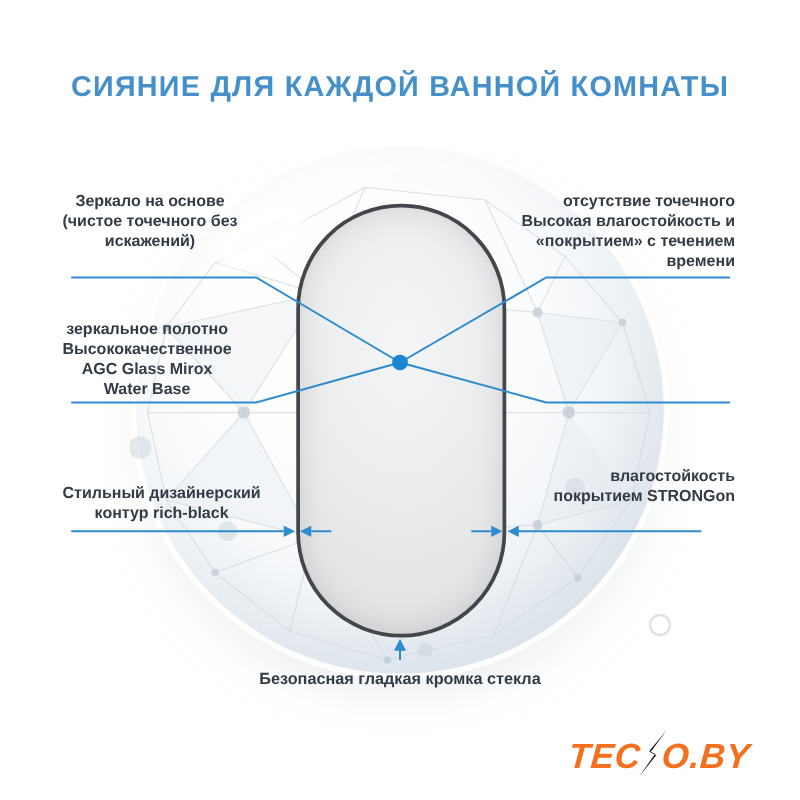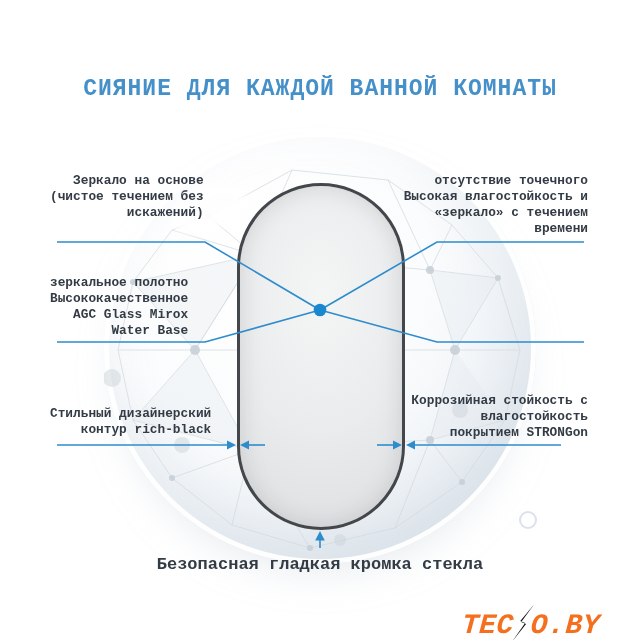--- a/index.html
+++ b/index.html
@@ -1,21 +1,20 @@
 <!DOCTYPE html>
 <html><head>
 <meta charset="utf-8">
 <style>
   * { margin:0; padding:0; box-sizing:border-box; }
   html,body { background:#ffffff; }
   .canvas {
     position:relative; width:640px; height:620px; overflow:hidden;
     background:#ffffff;
-    font-family:Liberation Mono, monospace;
-    margin-top:20px;
+    font-family:Liberation Sans, sans-serif;
   }
   .title {
     position:absolute; left:0; top:56px; width:640px;
     text-align:center; font-size:23px; font-weight:800;
     letter-spacing:1px; color:#4590c9;
   }
   
   .sphere {
     position:absolute; left:104px; top:112px; width:432px; height:432px;
     border-radius:50%;
@@ -47,31 +46,31 @@
     box-shadow:inset 0 0 22px rgba(95,100,106,0.2);
     z-index:2;
   }
   
   .connectors { position:absolute; left:0; top:0; z-index:3; pointer-events:none; }
   
   .callout {
     position:absolute; z-index:4; color:#333b45;
     font-size:12.8px; font-weight:bold; line-height:16px; white-space:nowrap;
   }
-  .callout.left  { text-align:right; }
+  .callout.left  { text-align:center; }
   .callout.right { text-align:right; }
   .c1 { left:50px;  top:153px; }
   .c2 { left:50px;  top:255px; }
   .c3 { left:50px;  top:386px; }
   .c4 { right:52px; top:153px; }
   .c5 { right:52px; top:255px; }
   .c6 { right:52px; top:373px; }
   .bottom-label {
     position:absolute; left:0; top:535px; width:640px; text-align:center;
-    color:#333b45; font-size:17px; font-weight:bold; z-index:4;
+    color:#333b45; font-size:13px; font-weight:bold; z-index:4;
   }
   
   .logo {
     position:absolute; right:40px; top:586px; height:38px; z-index:5;
     display:flex; align-items:center;
     font-style:italic; font-weight:800; font-size:28px;
     letter-spacing:0.5px; color:#f4701f; transform:skewX(-4deg);
   }
   .logo .bolt { margin:0 -3px 0 -2px; position:relative; top:-2px; }
 </style>
@@ -138,42 +137,41 @@
       <polygon points="240,425 249,420.5 249,429.5"></polygon>
       <polygon points="406,425 415,420.5 415,429.5"></polygon>
       <polygon points="402,425 393,420.5 393,429.5"></polygon>
       <polygon points="320,511 315.2,520.5 324.8,520.5"></polygon>
     </g>
     <circle cx="320" cy="290" r="6.3" fill="#1a87d0"></circle>
   </svg>
 
   <div class="callout left c1">
     <div>Зеркало на основе</div>
-    <div>(чистое течением без</div>
+    <div>(чистое точечного без</div>
     <div>искажений)</div>
   </div>
   <div class="callout left c2">
     <div>зеркальное полотно</div>
     <div>Высококачественное</div>
     <div>AGC Glass Mirox</div>
     <div>Water Base</div>
   </div>
   <div class="callout left c3">
     <div>Стильный дизайнерский</div>
     <div>контур rich-black</div>
   </div>
 
   <div class="callout right c4">
     <div>отсутствие точечного</div>
     <div>Высокая влагостойкость и</div>
-    <div>«зеркало» с течением</div>
+    <div>«покрытием» с течением</div>
     <div>времени</div>
   </div>
   <div class="callout right c6">
-    <div>Коррозийная стойкость с</div>
     <div>влагостойкость</div>
     <div>покрытием STRONGon</div>
   </div>
 
   <div class="bottom-label">Безопасная гладкая кромка стекла</div>
 
   <div class="logo">
     <span>TEC</span>
     <svg class="bolt" width="22" height="38" viewBox="0 0 22 38">
       <path d="M21 0 L8 17 L13 19 L1 38 L14 20 L9 18 Z" fill="#111111"></path>

